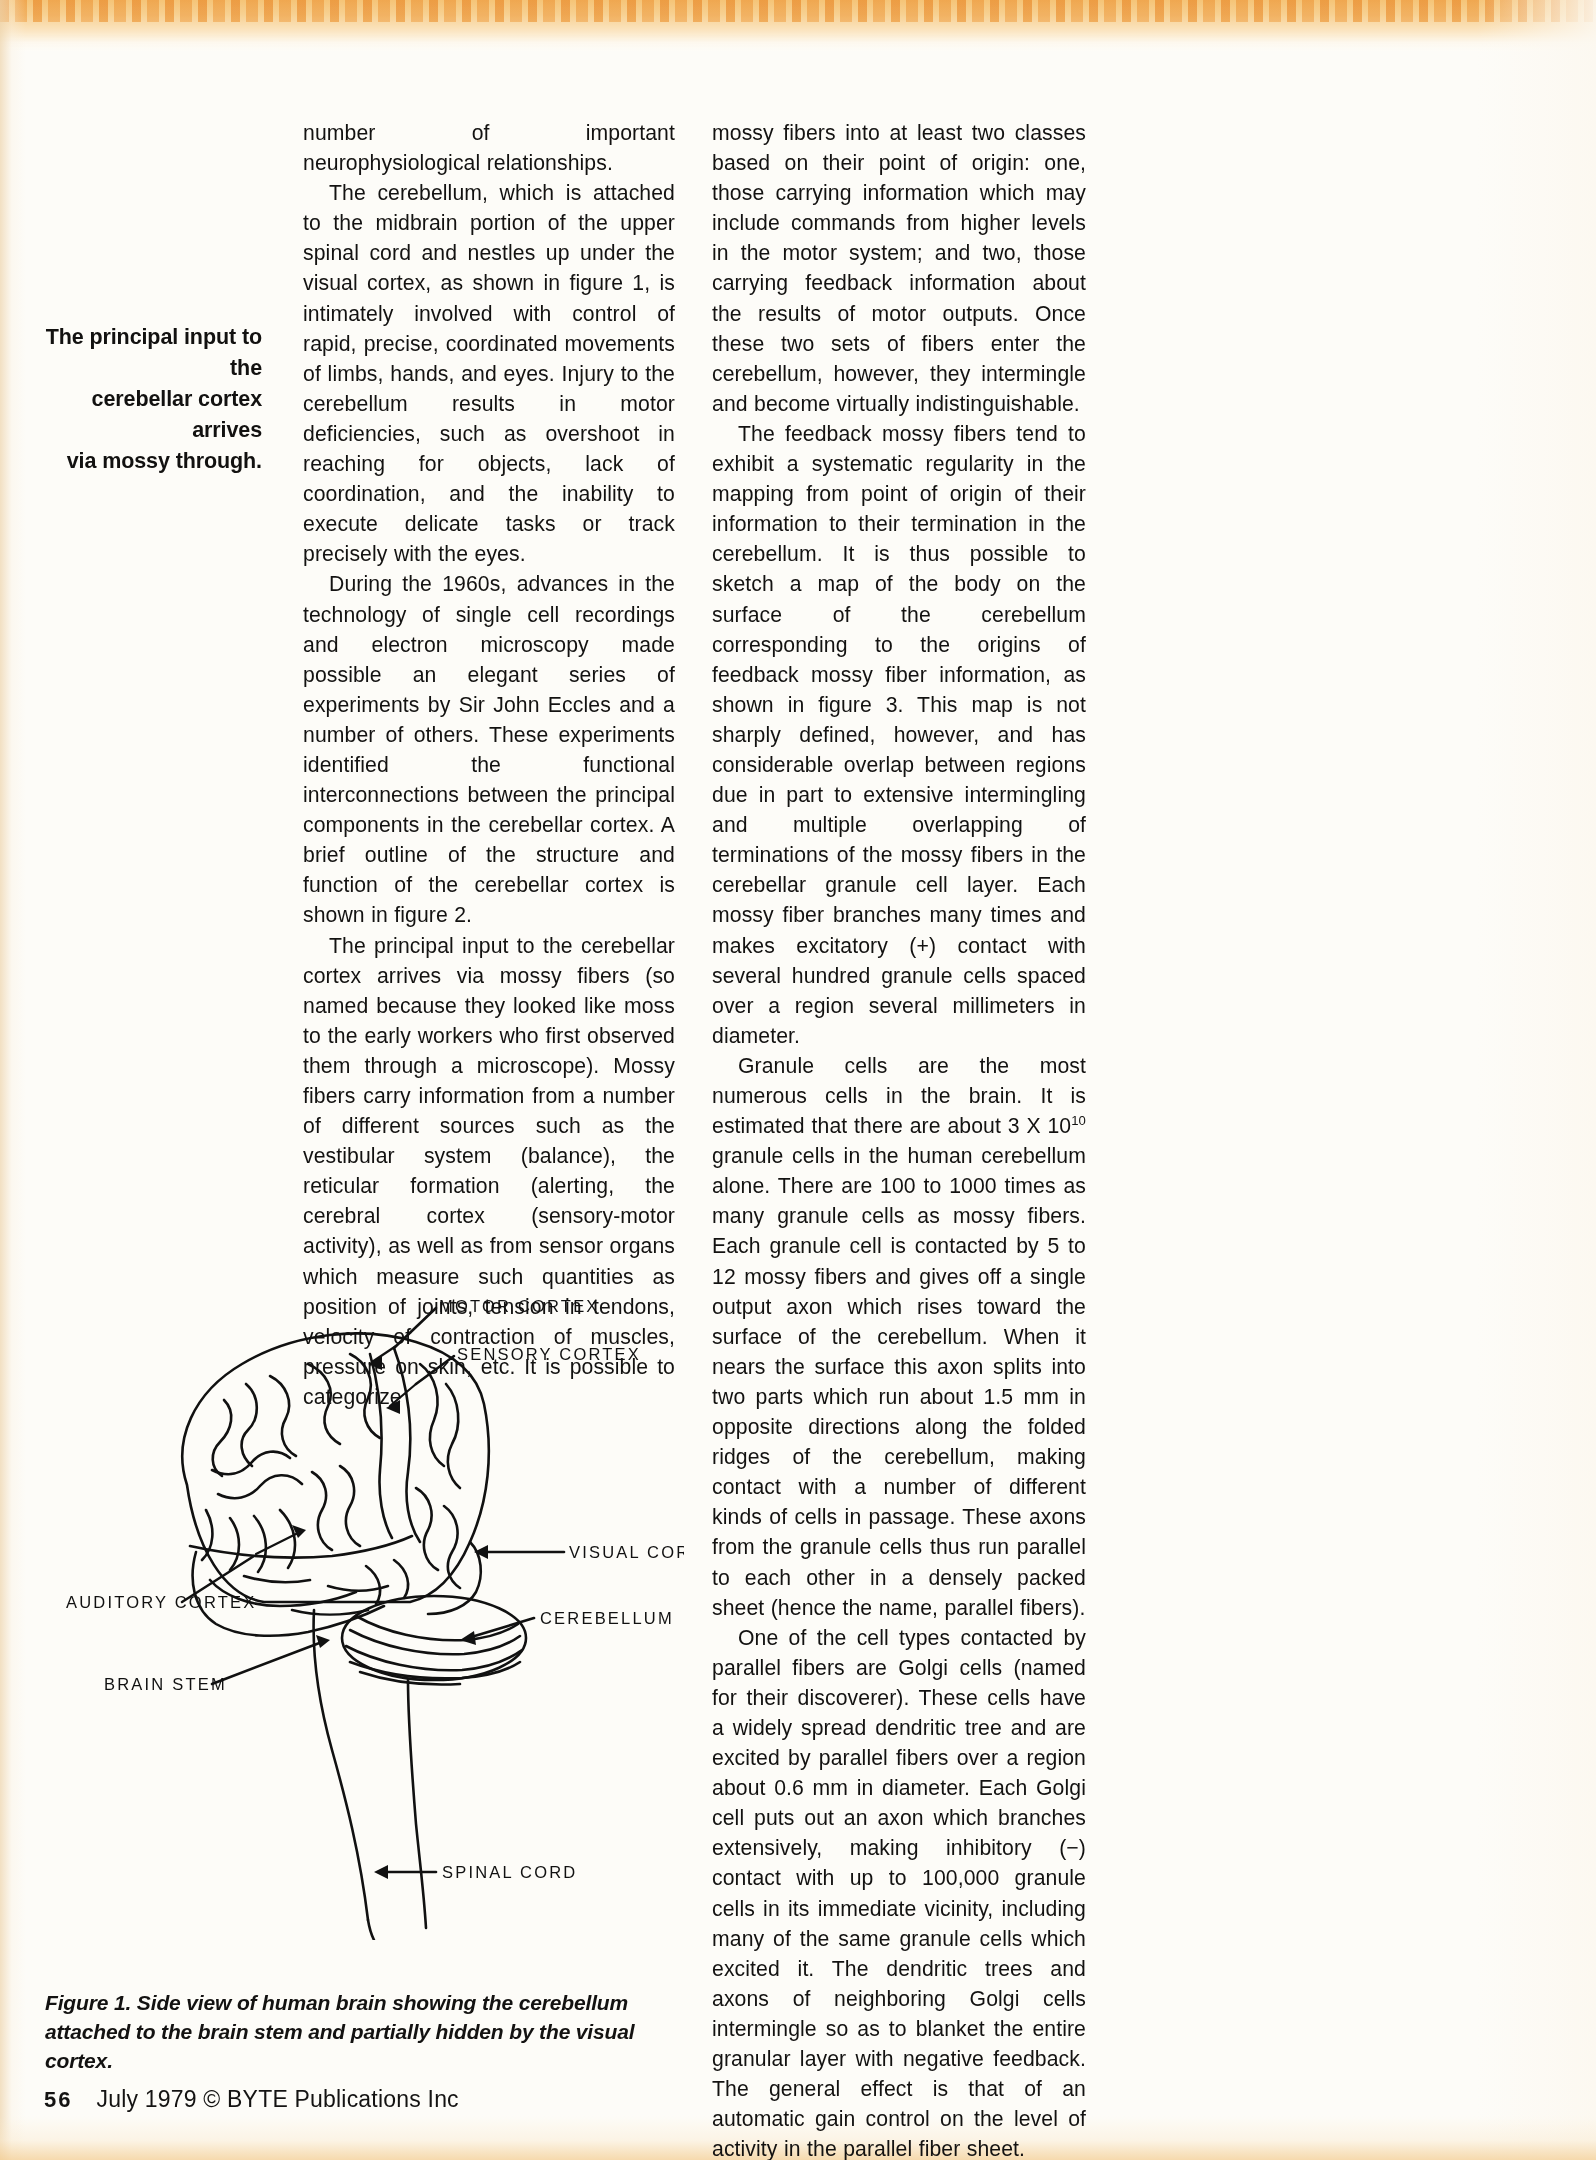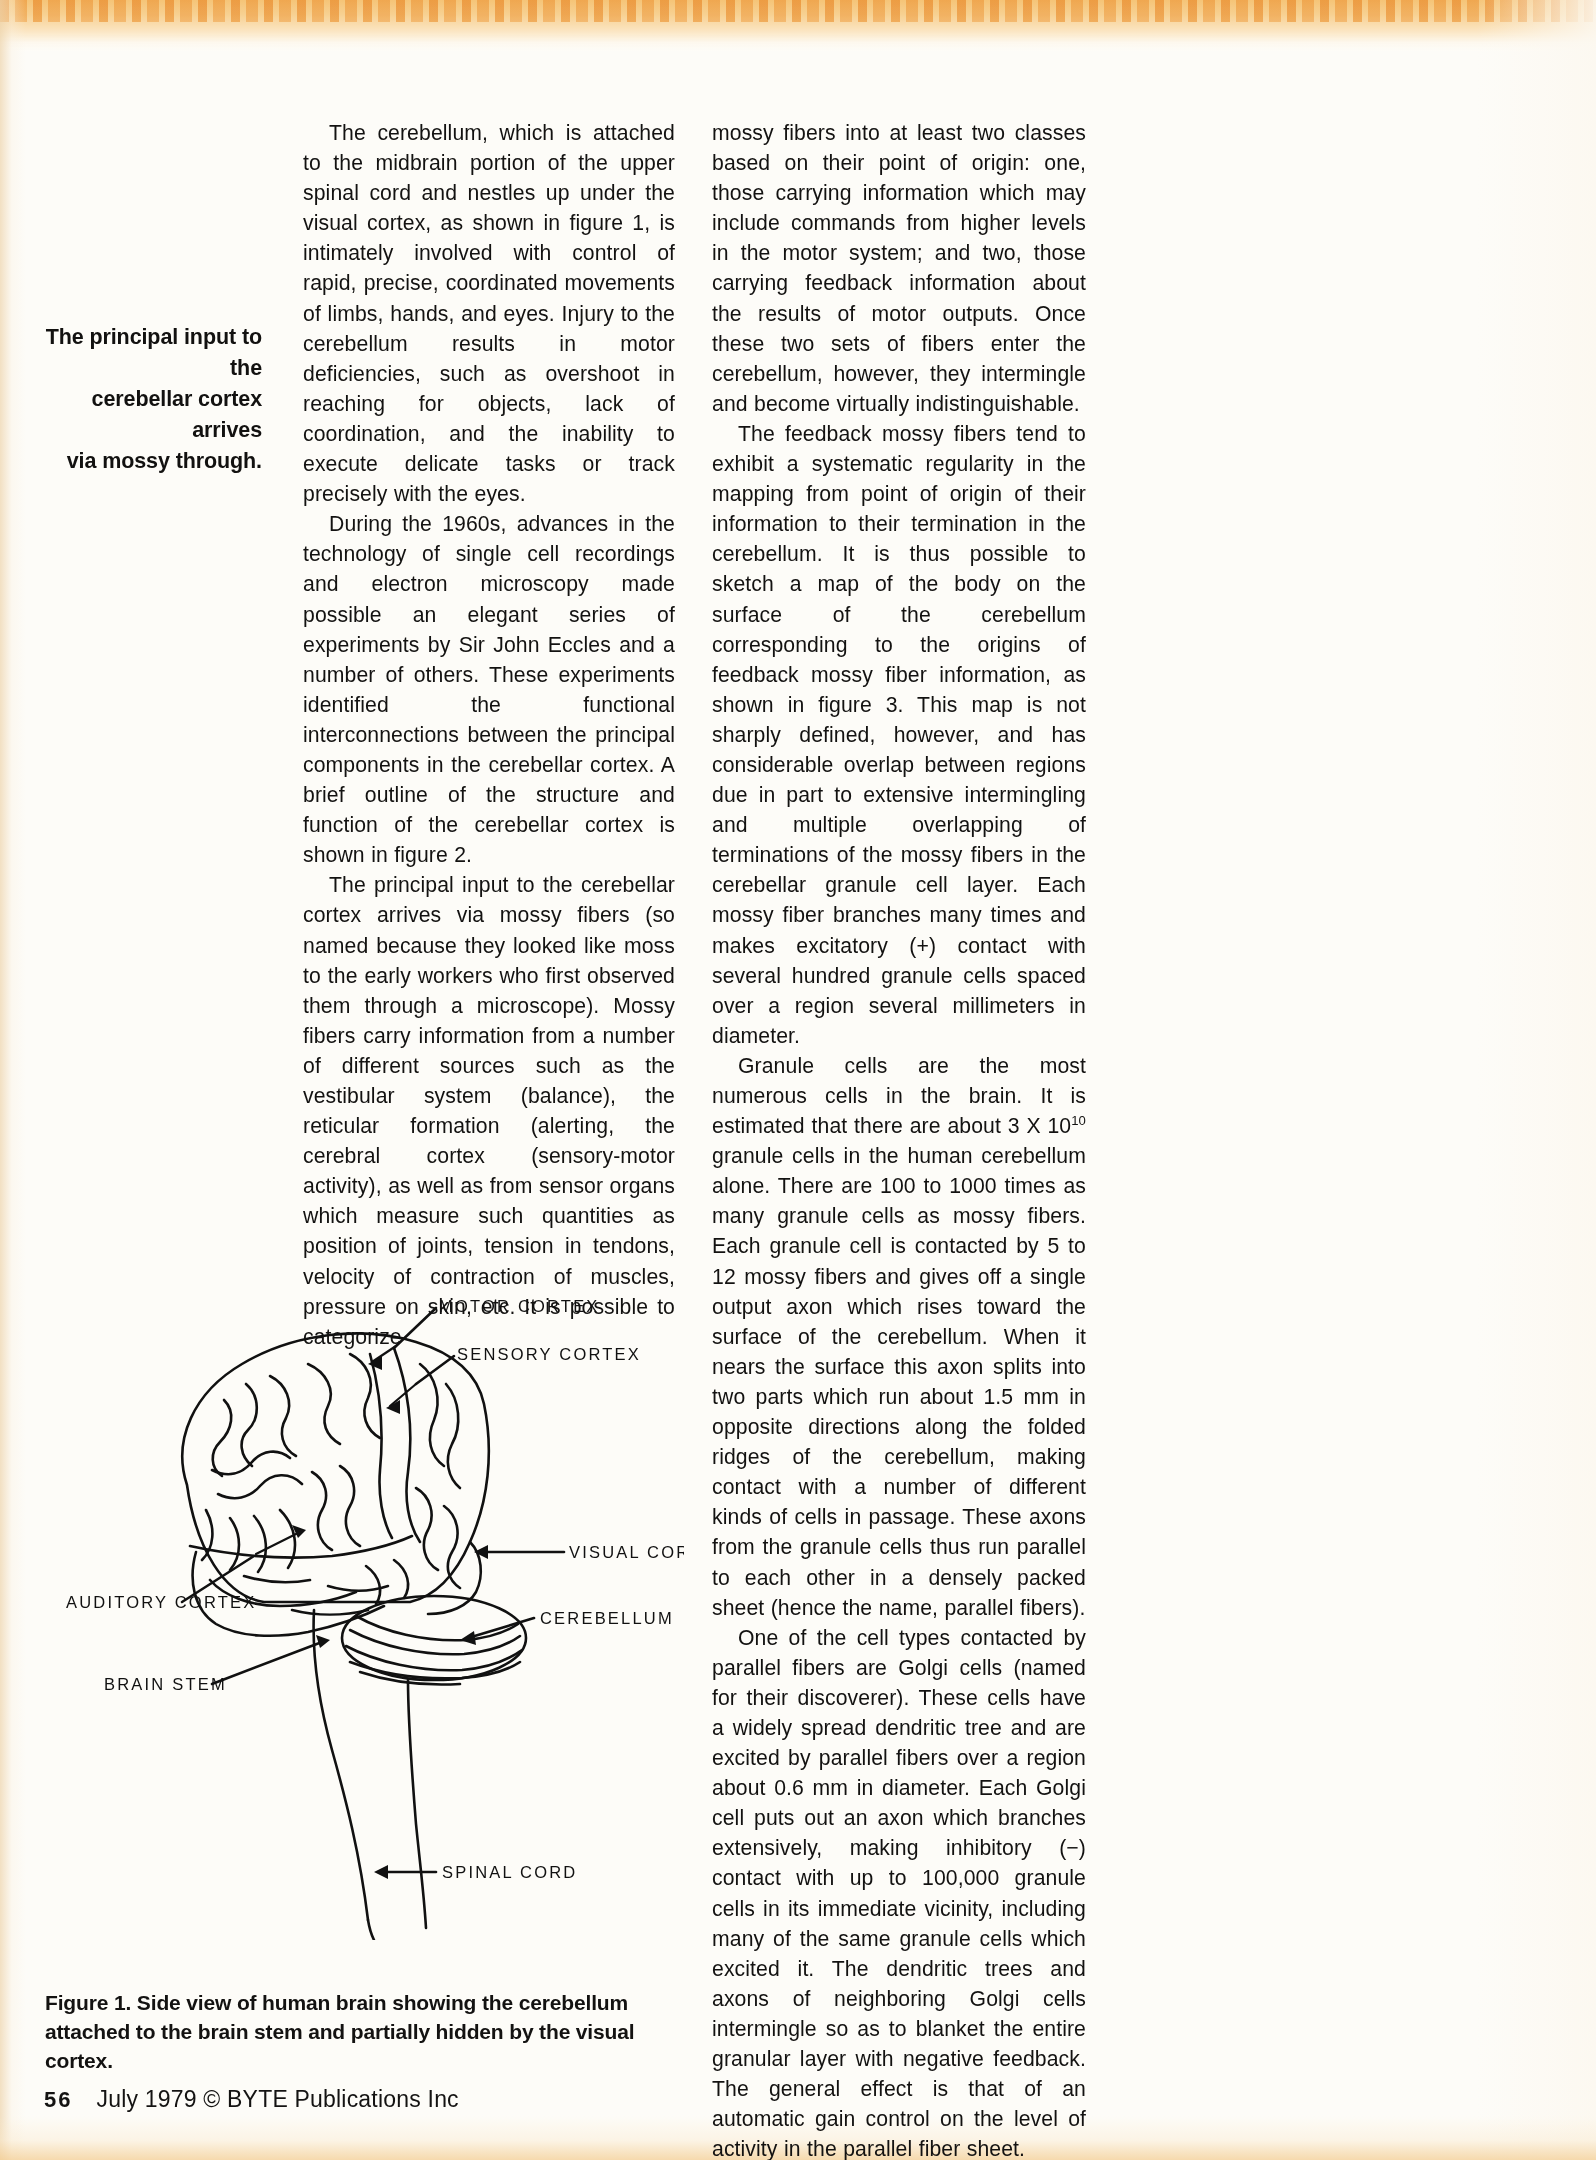--- a/index.html
+++ b/index.html
@@ -72,21 +72,21 @@
 
   
   #figure-1{
     position:absolute;left:64px;top:1280px;width:620px;height:660px;
   }
   #figure-1 svg{display:block;}
 
   #figure-caption{
     position:absolute;left:45px;top:1988px;width:645px;
     font-size:21px;line-height:29px;
-    font-weight:600;
+    font-style:italic;font-weight:600;
     color:#131211;
     letter-spacing:-.15px;
   }
 
   
   #page-footer{
     position:absolute;left:44px;top:2086px;
     font-size:18px;color:#141312;
     display:flex;align-items:baseline;gap:24px;
   }
@@ -103,20 +103,21 @@
 <div id="scan-right-edge"></div>
 <div id="scan-bottom-edge"></div>
 
 <div id="pull-quote">
   <div>The principal input to the</div>
   <div>cerebellar cortex arrives</div>
   <div>via mossy through.</div>
 </div>
 
 <div class="col" id="column-middle">
+  <p>number of important neurophysiological relationships.</p>
   <p class="ind">The cerebellum, which is attached to the midbrain portion of the upper spinal cord and nestles up under the visual cortex, as shown in figure 1, is intimately involved with control of rapid, precise, coordinated movements of limbs, hands, and eyes. Injury to the cerebellum results in motor deficiencies, such as overshoot in reaching for objects, lack of coordination, and the inability to execute delicate tasks or track precisely with the eyes.</p>
   <p class="ind">During the 1960s, advances in the technology of single cell recordings and electron microscopy made possible an elegant series of experiments by Sir John Eccles and a number of others. These experiments identified the functional interconnections between the principal components in the cerebellar cortex. A brief outline of the structure and function of the cerebellar cortex is shown in figure 2.</p>
   <p class="ind">The principal input to the cerebellar cortex arrives via mossy fibers (so named because they looked like moss to the early workers who first observed them through a microscope). Mossy fibers carry information from a number of different sources such as the vestibular system (balance), the reticular formation (alerting, the cerebral cortex (sensory-motor activity), as well as from sensor organs which measure such quantities as position of joints, tension in tendons, velocity of contraction of muscles, pressure on skin, etc. It is possible to categorize</p>
 </div>
 
 <div class="col" id="column-right">
   <p>mossy fibers into at least two classes based on their point of origin: one, those carrying information which may include commands from higher levels in the motor system; and two, those carrying feedback information about the results of motor outputs. Once these two sets of fibers enter the cerebellum, however, they intermingle and become virtually indistinguishable.</p>
   <p class="ind">The feedback mossy fibers tend to exhibit a systematic regularity in the mapping from point of origin of their information to their termination in the cerebellum. It is thus possible to sketch a map of the body on the surface of the cerebellum corresponding to the origins of feedback mossy fiber information, as shown in figure 3. This map is not sharply defined, however, and has considerable overlap between regions due in part to extensive intermingling and multiple overlapping of terminations of the mossy fibers in the cerebellar granule cell layer. Each mossy fiber branches many times and makes excitatory (+) contact with several hundred granule cells spaced over a region several millimeters in diameter.</p>
   <p class="ind">
     <span>Granule cells are the most numerous cells in the brain. It is estimated that there are about </span><span>3 X 10</span><sup>10</sup><span> granule cells in the human cerebellum alone. There are 100 to 1000 times as many granule cells as mossy fibers. Each granule cell is contacted by 5 to 12 mossy fibers and gives off a single output axon which rises toward the surface of the cerebellum. When it nears the surface this axon splits into two parts which run about 1.5 mm in opposite directions along the folded ridges of the cerebellum, making contact with a number of different kinds of cells in passage. These axons from the granule cells thus run parallel to each other in a densely packed sheet (hence the name, parallel fibers).</span>

